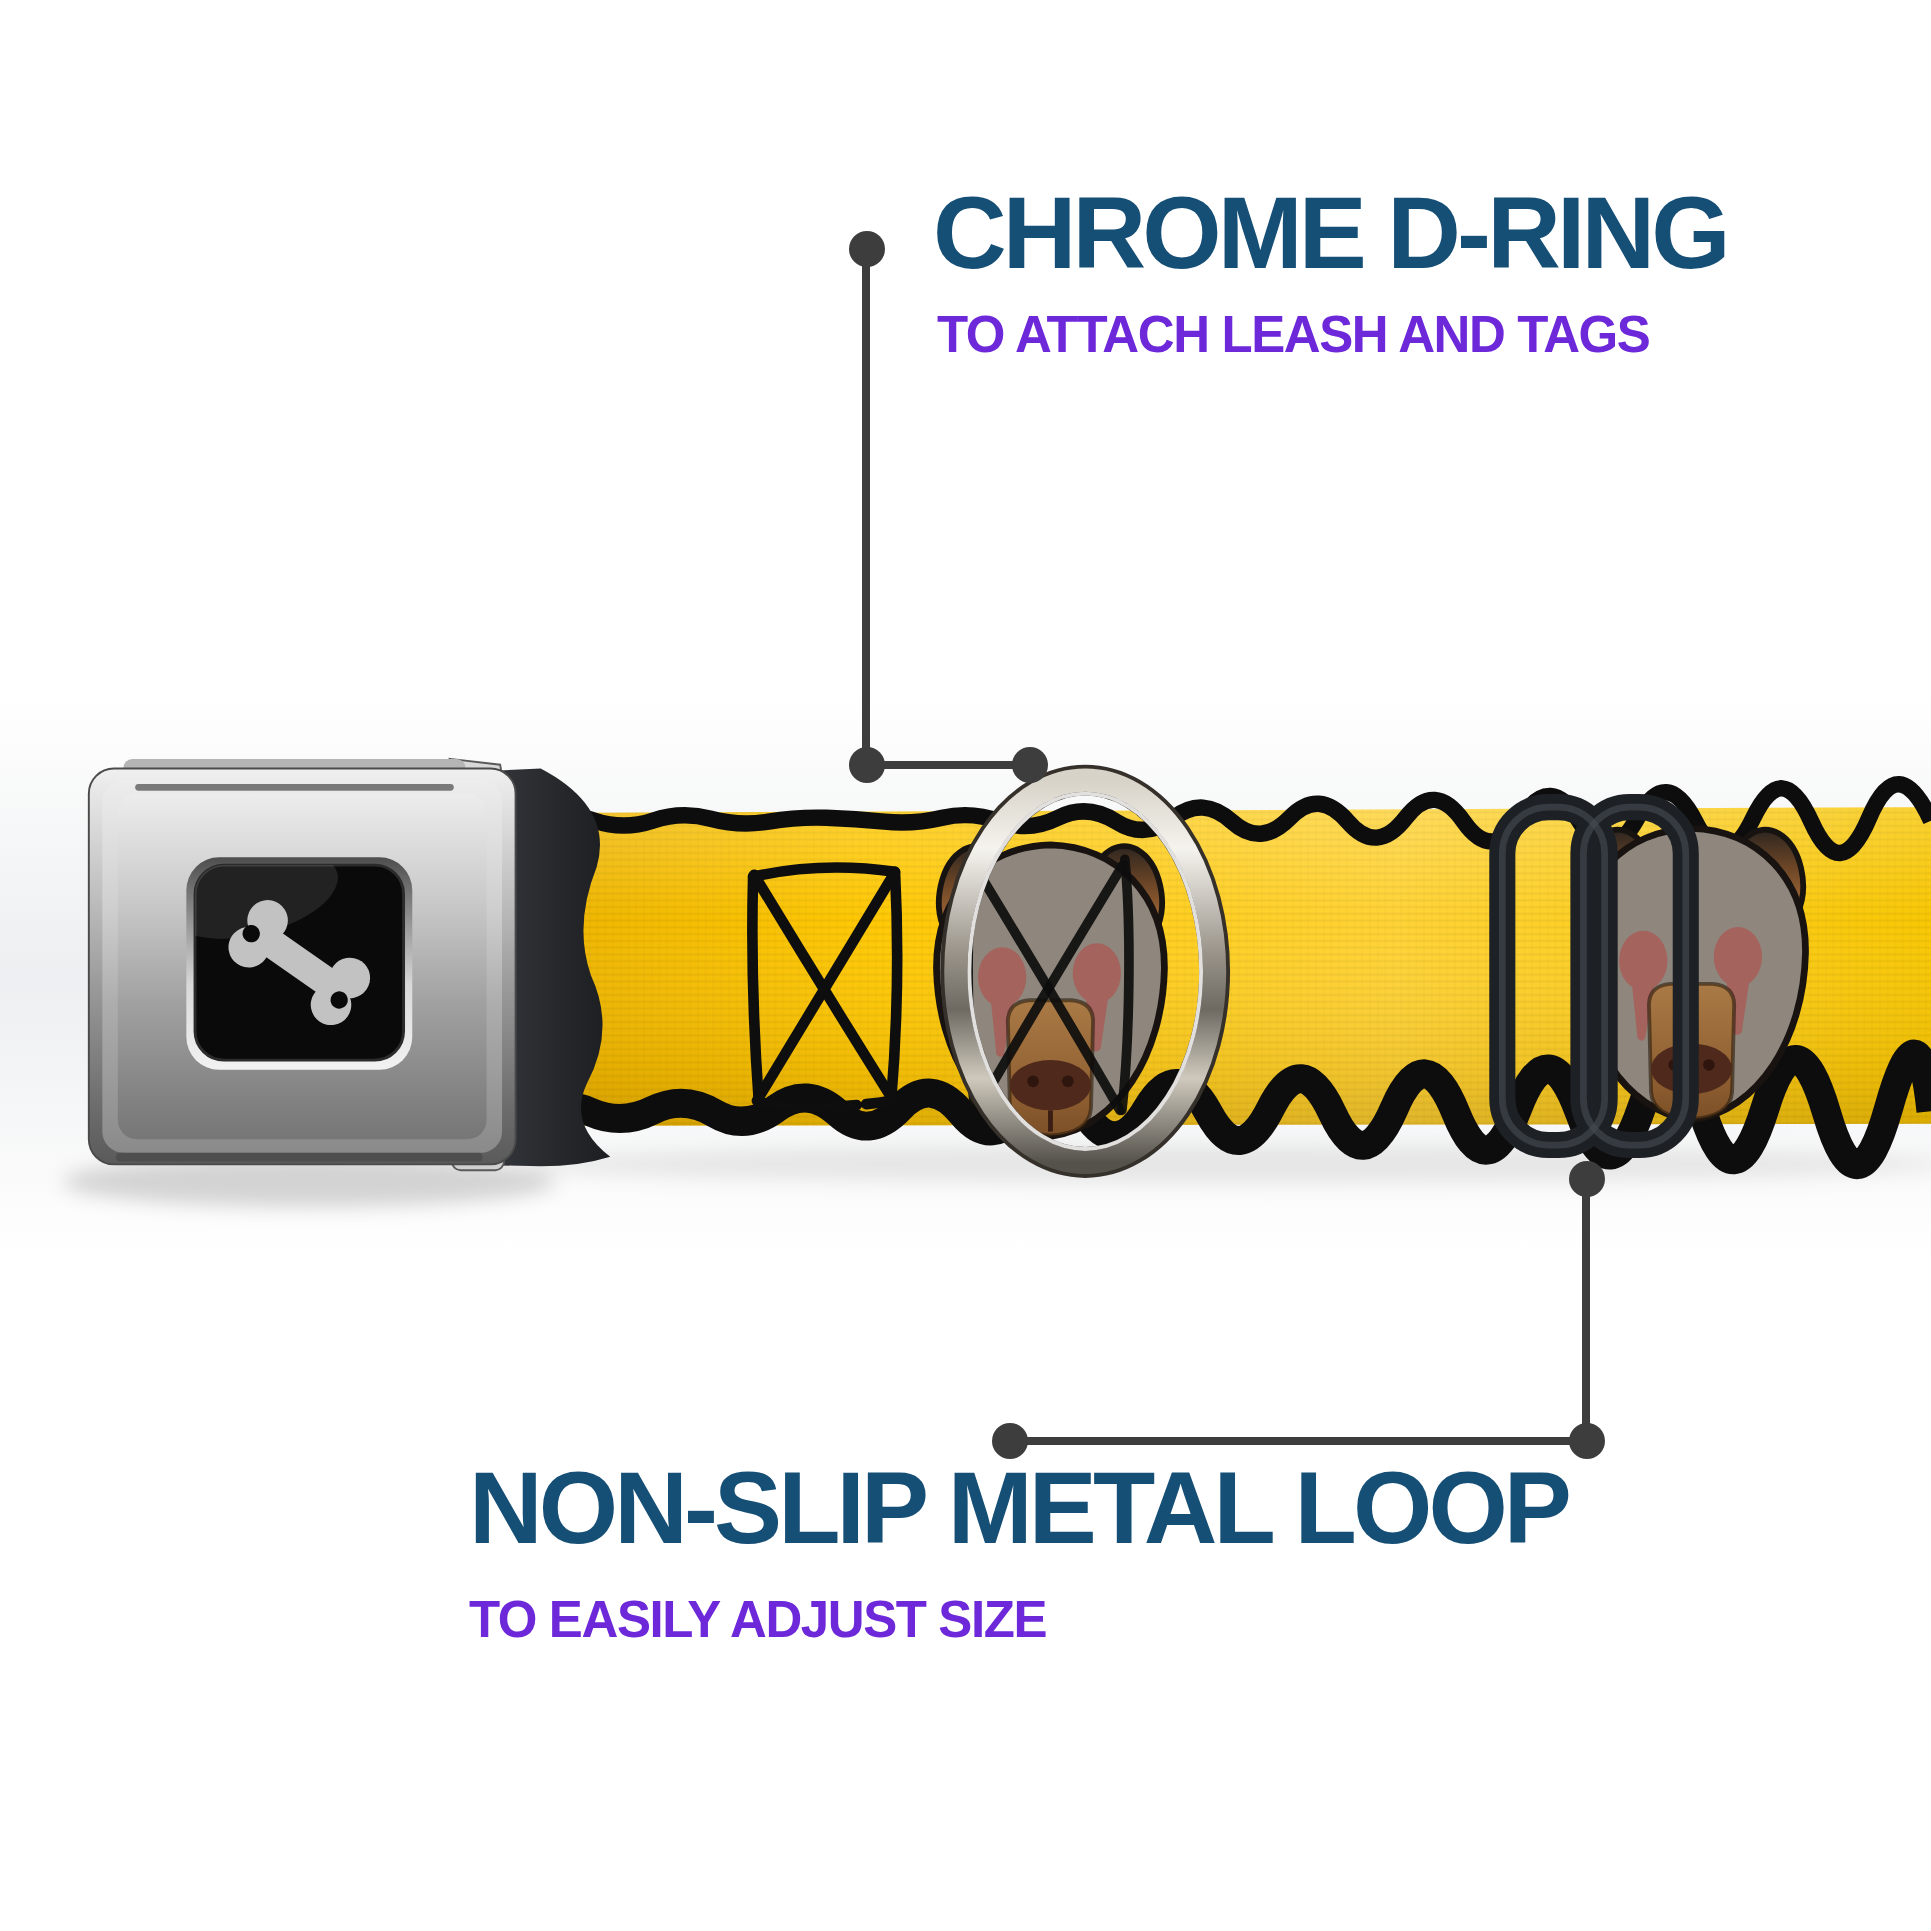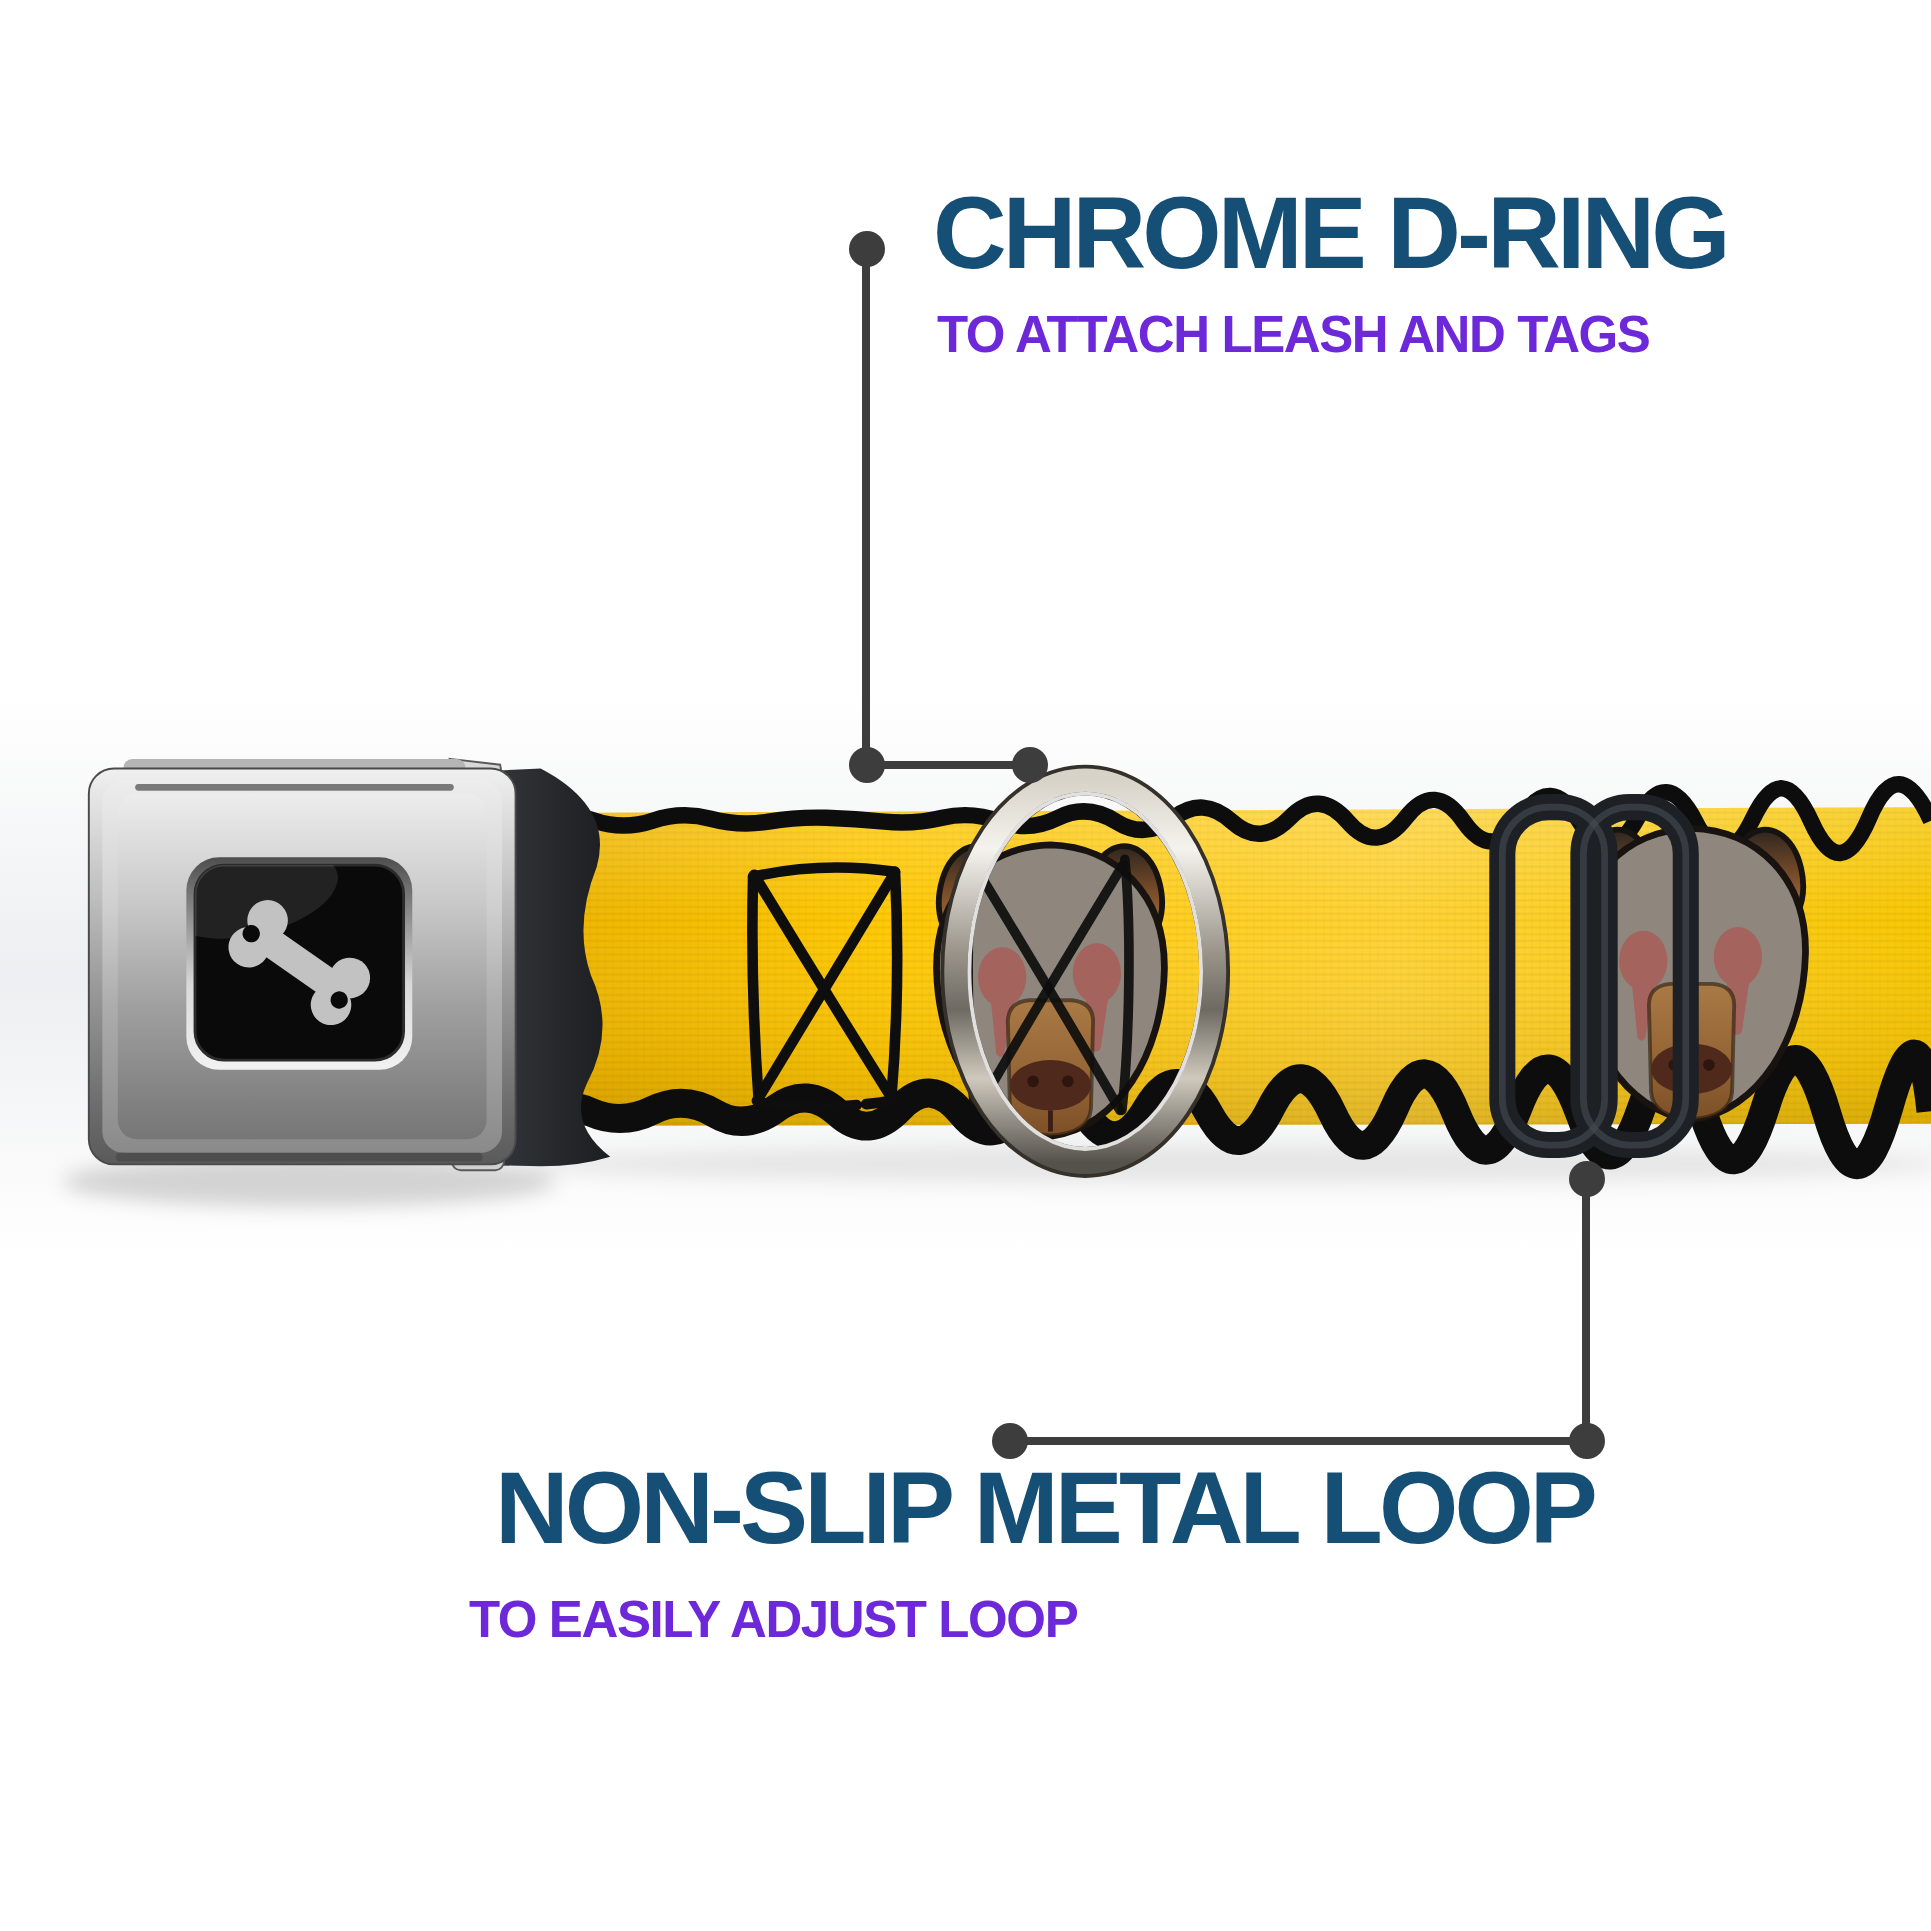--- a/index.html
+++ b/index.html
@@ -26,21 +26,21 @@
   .dot-top-end     { left:1012px; top:747px;  }
   
   .dot-bot-start   { left:1569px; top:1161px; }
   .line-bot-vert   { left:1582px; top:1178px; width:7.7px;  height:263px; }
   .dot-bot-corner  { left:1569px; top:1423px; }
   .line-bot-horiz  { left:1009px; top:1437px; width:577px; height:7.7px; }
   .dot-bot-end     { left:992px; top:1423px; }
   
   .title-top    { left:933px; top:182px; }
   .sub-top      { left:937px; top:309px; }
-  .title-bottom { left:469px; top:1457px;margin-left:26px; }
+  .title-bottom { left:469px; top:1457px; }
   .sub-bottom   { left:469px; top:1594px; }
 </style>
 </head>
 <body>
 
 <div class="canvas">
 
   <svg class="product-svg" width="1931" height="1931" viewBox="0 0 2000 2000" xmlns="http://www.w3.org/2000/svg">
     <defs>
       <linearGradient id="bgBand" x1="0" y1="0" x2="0" y2="1">
@@ -224,17 +224,17 @@
     <div class="callout-sub sub-top">TO ATTACH LEASH AND TAGS</div>
   </div>
 
   <div>
     <div class="co-dot dot-bot-start"></div>
     <div class="co-line line-bot-vert"></div>
     <div class="co-dot dot-bot-corner"></div>
     <div class="co-line line-bot-horiz"></div>
     <div class="co-dot dot-bot-end"></div>
     <div class="callout-title title-bottom">NON-SLIP METAL LOOP</div>
-    <div class="callout-sub sub-bottom">TO EASILY ADJUST LOOP</div>
+    <div class="callout-sub sub-bottom">TO EASILY ADJUST SIZE</div>
   </div>
 
 </div>
 
 
 </body></html>

